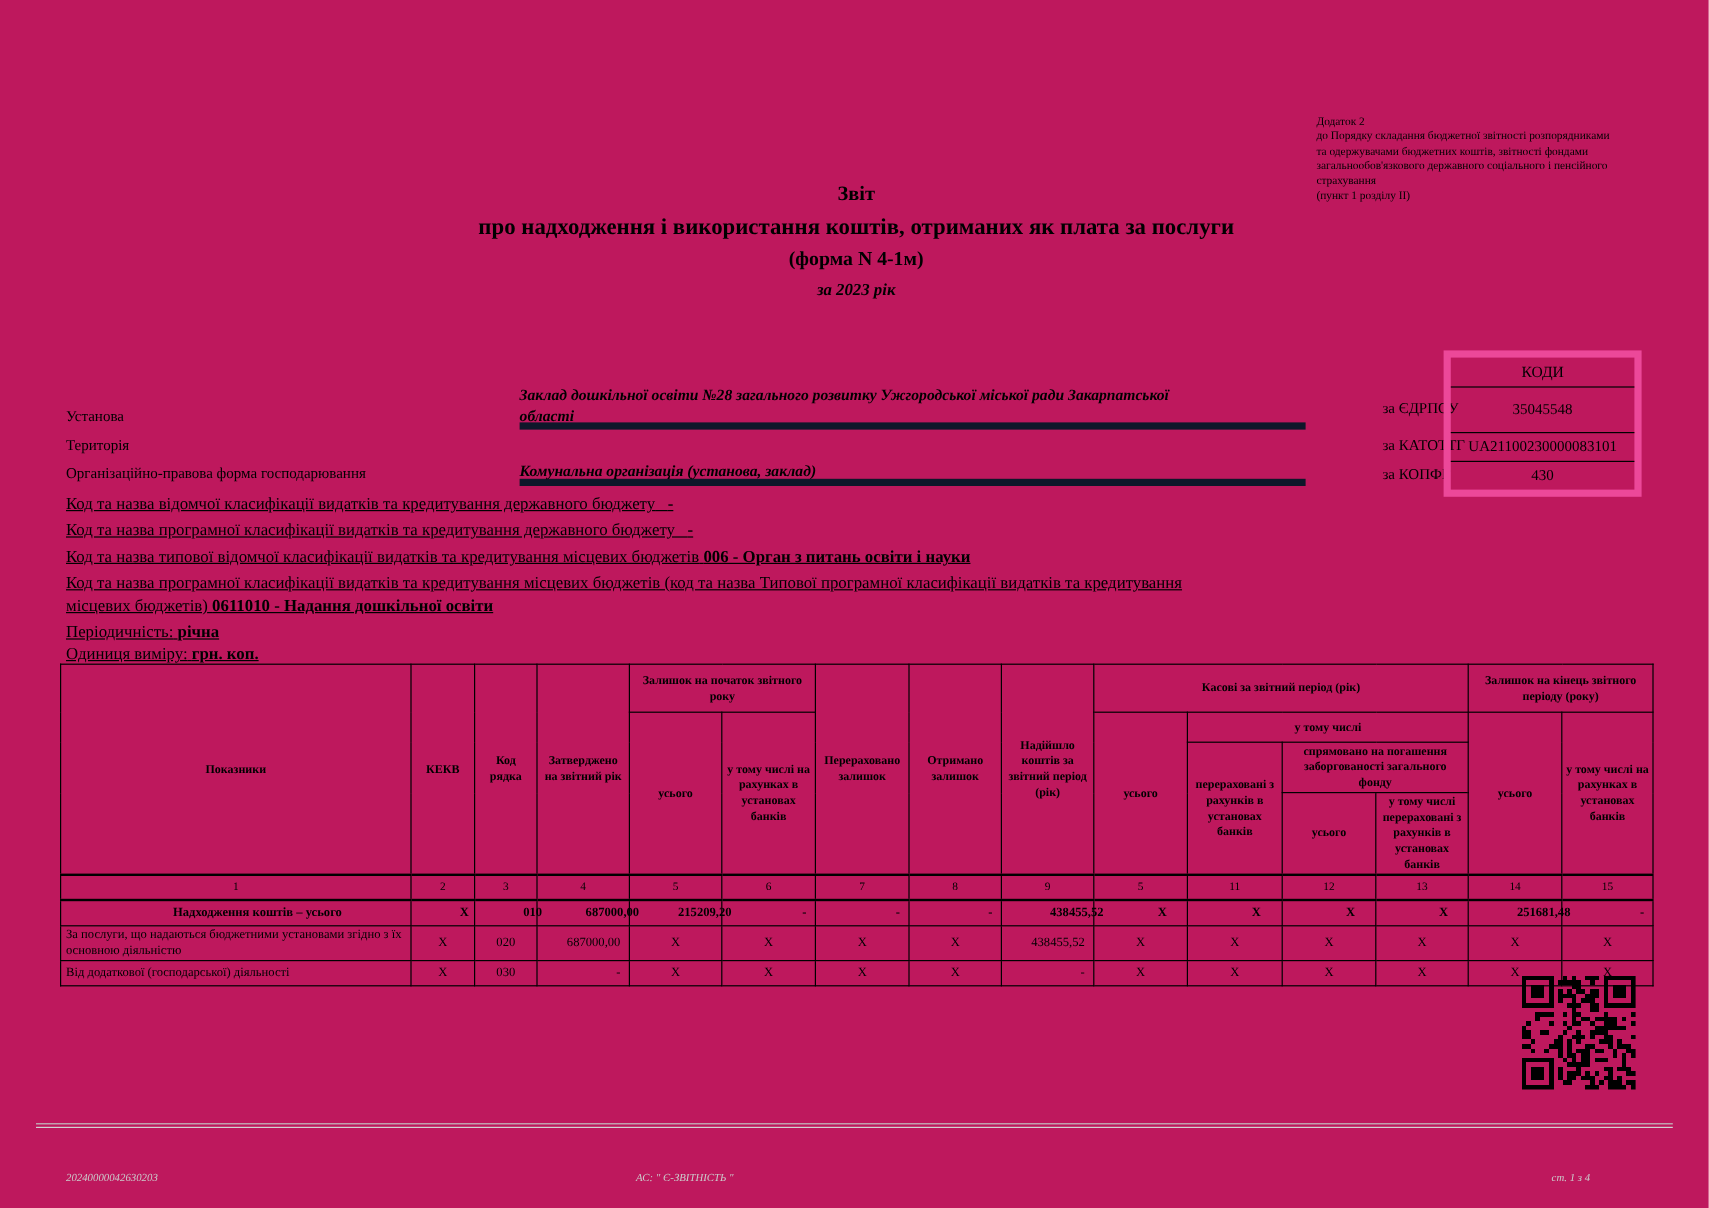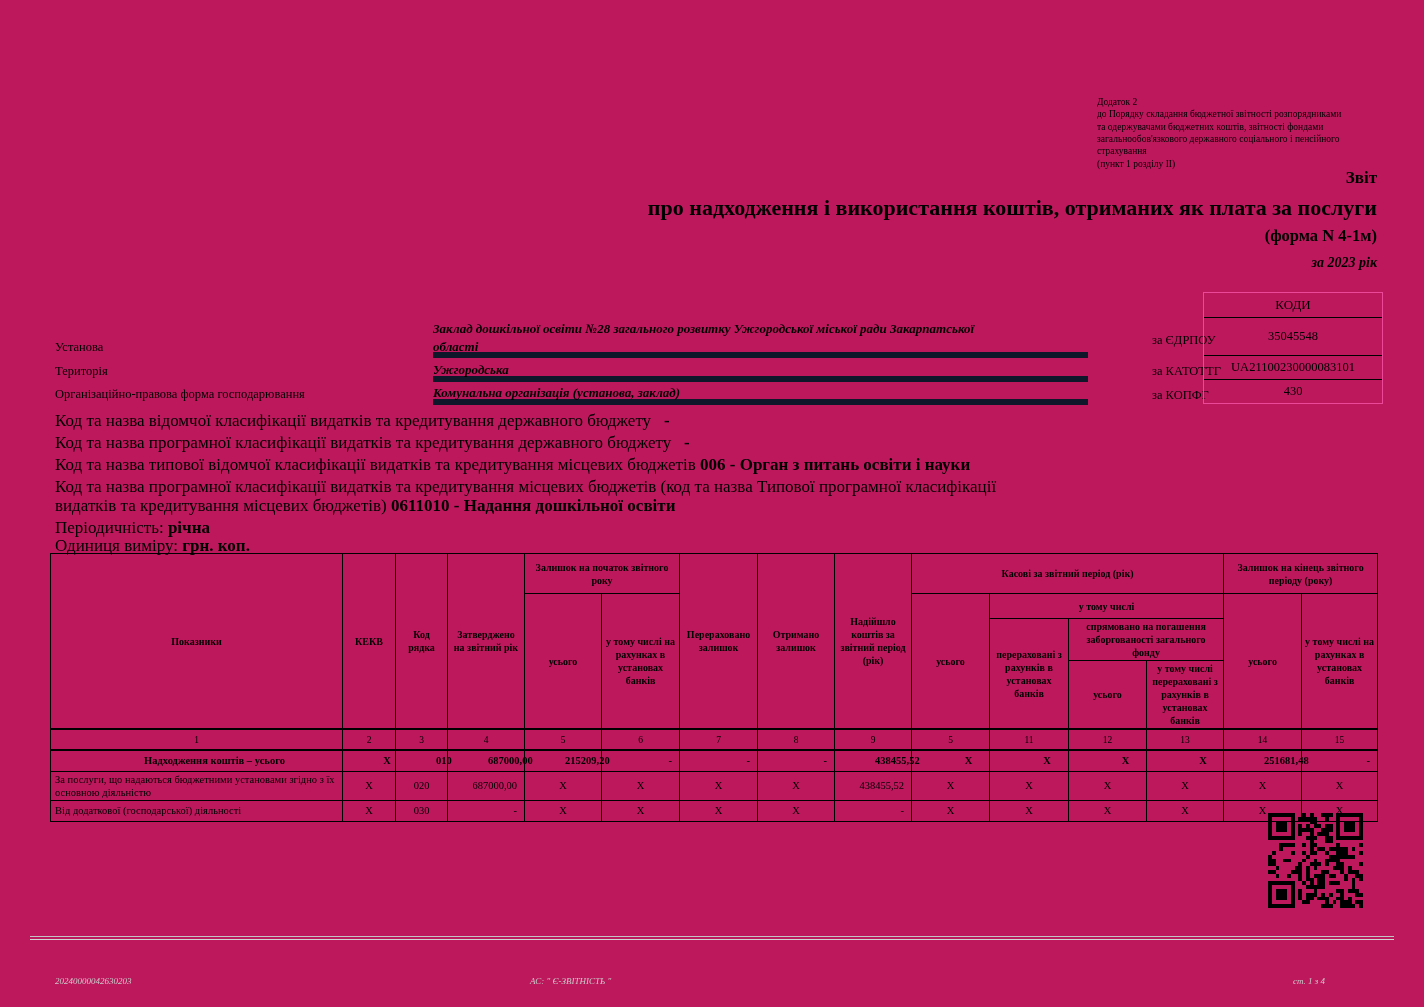--- a/index.html
+++ b/index.html
@@ -5,41 +5,41 @@
   * { box-sizing: border-box; margin: 0; padding: 0; }
   html,body { background:#fff; }
   body { font-family: "Liberation Serif", "DejaVu Serif", serif; color:#000; }
   .page { position:relative; width:1424px; height:1007px; background:#be185d; overflow:hidden; }
 
   
   .annex { position:absolute; left:1097px; top:96px; width:292px; font-size:9.5px; line-height:1.3; }
   .annex div { white-space:nowrap; }
 
   
-  .title-block { position:absolute; left:50px; top:168px; width:1327px; text-align:right; }
+  .title-block { position:absolute; left:50px; top:152px; width:1327px; text-align:center; }
   .t1 { font-size:17px; font-weight:bold; }
-  .t2 { font-size:22px; font-weight:bold; margin-top:7px; }
+  .t2 { font-size:19px; font-weight:bold; margin-top:7px; }
   .t3 { font-size:16.5px; font-weight:bold; margin-top:5px; }
   .t4 { font-size:14px; font-weight:bold; font-style:italic; margin-top:9px; }
 
   
   .info-label { position:absolute; left:55px; font-size:12.5px; }
   .info-val { position:absolute; left:433px; width:655px; border-bottom:6px solid #0f172a; font-size:13px; font-weight:bold; font-style:italic; line-height:18px; }
   .info-val .inner { max-width:585px; }
   .codes-label { position:absolute; left:1152px; font-size:12.5px; }
-  .codes-box { position:absolute; left:1203px; top:292px; width:180px; border:1px solid #ec4899; }
+  .codes-box { position:absolute; left:1203px; top:292px; width:165px; border:6px solid #ec4899; }
   .codes-box > div { border-bottom:1px solid #000; text-align:center; display:flex; align-items:center; justify-content:center; font-size:12.5px; }
   .codes-box > div:last-child { border-bottom:none; }
   .codes-h { height:25px; font-size:13px !important; }
   .codes-r1 { height:38px; }
   .codes-r2 { height:24px; }
   .codes-r3 { height:23px; }
 
   
-  .cls { position:absolute; left:55px; font-size:17px; line-height:19px; }
+  .cls { position:absolute; left:55px; font-size:14px; line-height:19px;text-decoration:underline; }
   .cls b { font-weight:bold; }
   .cls.wrap { max-width:965px; }
 
   
   table.report { position:absolute; left:50px; top:553px; width:1327px; border-collapse:collapse; table-layout:fixed; }
   table.report th, table.report td { border:1px solid #000; vertical-align:middle; }
   table.report th { font-weight:bold; font-size:10px; line-height:1.3; text-align:center; padding:1px 3px; }
   tr.h1 th { height:40px; }
   tr.h2 th { height:25px; }
   tr.h3 th { height:35px; }
@@ -83,23 +83,20 @@
     <div class="t3">(форма N 4-1м)</div>
     <div class="t4">за 2023 рік</div>
   </div>
 
   <div class="info-label" style="top:340px;">Установа</div>
   <div class="info-label" style="top:364px;">Територія</div>
   <div class="info-label" style="top:387px;">Організаційно-правова  форма  господарювання</div>
 
   <div class="info-val" style="top:320px; height:38px;">
     <div class="inner">Заклад дошкільної освіти №28 загального розвитку Ужгородської міської ради Закарпатської області</div>
-  </div>
-  <div class="info-val" style="top:361px; height:21px;">
-    <div class="inner">Ужгородська</div>
   </div>
   <div class="info-val" style="top:384px; height:21px;">
     <div class="inner">Комунальна організація (установа, заклад)</div>
   </div>
 
   <div class="codes-label" style="top:333px;">за ЄДРПОУ</div>
   <div class="codes-label" style="top:364px;">за КАТОТТГ</div>
   <div class="codes-label" style="top:388px;">за КОПФГ</div>
 
   <div class="codes-box">

